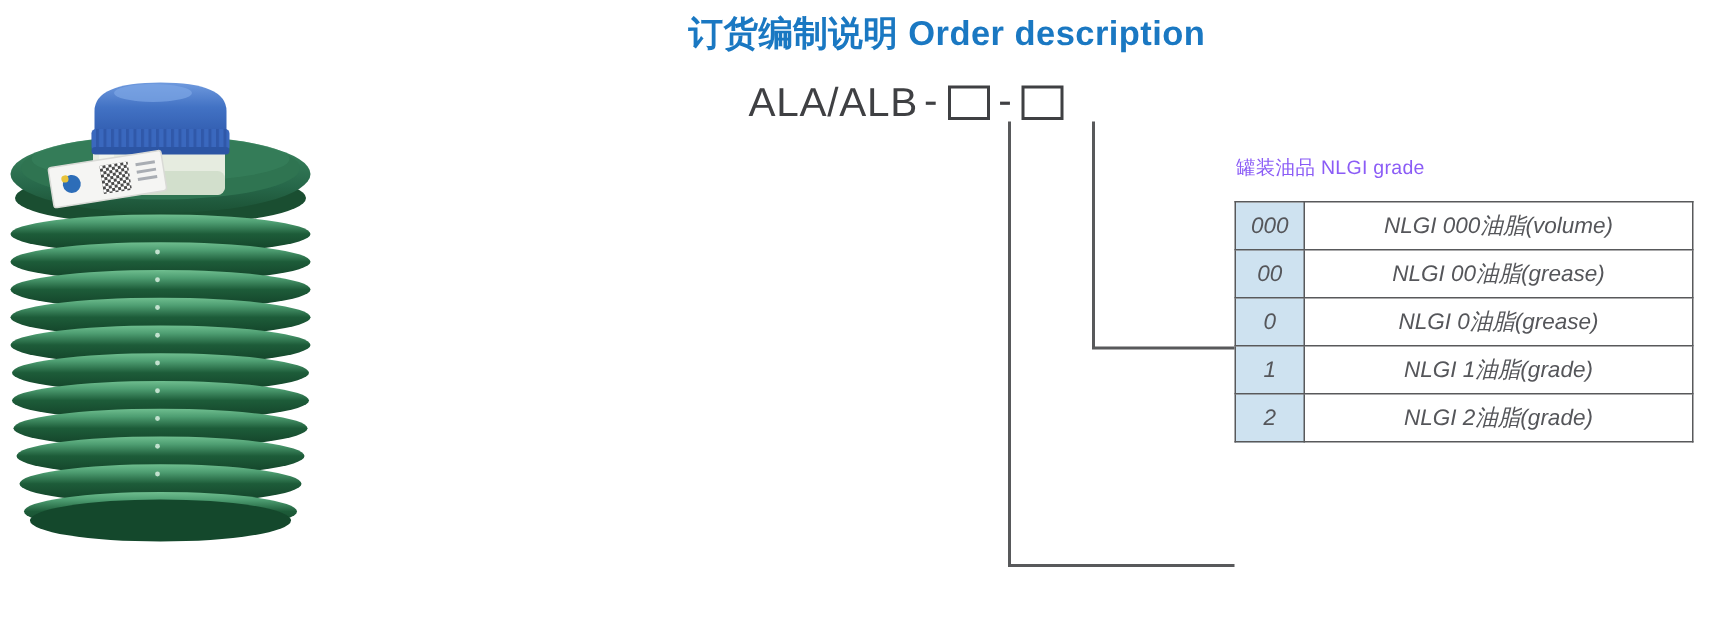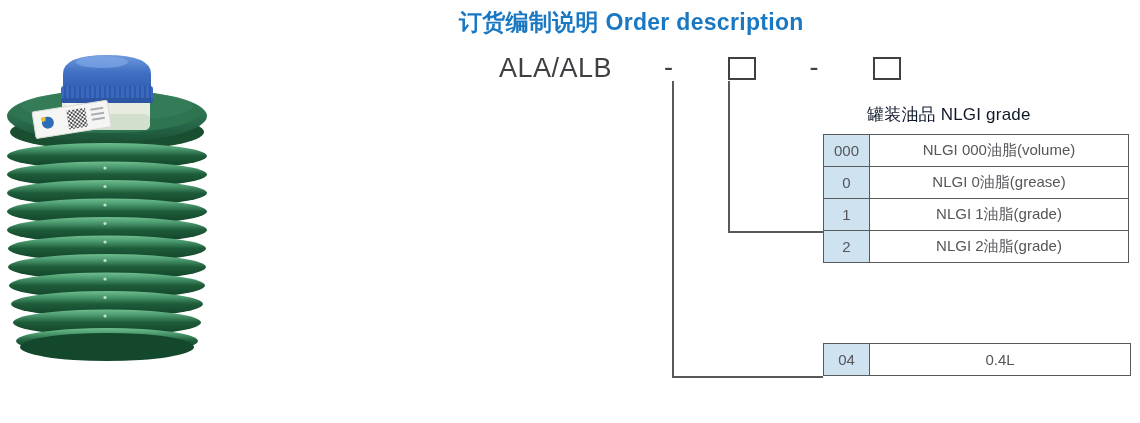--- a/index.html
+++ b/index.html
@@ -34,66 +34,65 @@
   .model-row {
     position: absolute;
     left: 499px; top: 54px;
     height: 28px;
     display: flex;
     align-items: center;
     font-size: 27px;
     color: #3f4043;
     letter-spacing: 0.5px;
     white-space: nowrap;
-    gap: 48px;
   }
   .model-row .dash { margin: 0 4px 2px 4px; font-weight: 400; }
   .ph-box {
     display: inline-block;
     width: 24px; height: 19px;
     border: 2px solid #3f4043;
     background: #ffffff;
     margin: 0 2px;
   }
 
   
   .line { position: absolute; background: #58595b; }
   .vline-volume { left: 672px; top: 81px; width: 1.5px; height: 296px; }
   .hline-volume { left: 672px; top: 376px; width: 151px; height: 1.5px; }
   .vline-grade  { left: 728px; top: 81px; width: 1.5px; height: 151px; }
   .hline-grade  { left: 728px; top: 231px; width: 95px;  height: 1.5px; }
 
   
   .tbl-title {
     position: absolute;
-    font-size: 17px;
-    color: #0f172a;
+    font-size: 13px;
+    color: #8b5cf6;
     letter-spacing: 0.2px;
     white-space: nowrap;
-    margin-left: 43px;
   }
   .tbl-title.grade  { left: 824px; top: 103px; }
   .tbl-title.volume { left: 824px; top: 315px; }
 
   table.spec {
     position: absolute;
     border-collapse: collapse;
     table-layout: fixed;
     font-size: 15px;
     color: #55565a;
   }
   table.spec.grade  { left: 823px; top: 134px; width: 306px; }
   table.spec.volume { left: 823px; top: 343px; width: 308px; }
   table.spec td {
     border: 1.5px solid #58595b;
     text-align: center;
     vertical-align: middle;
     padding: 0;
     height: 31px;
     background: #ffffff;
+    font-style: italic;
   }
   table.spec td.code {
     width: 45px;
     background: #cee2f0;
   }
 </style>
 </head>
 <body>
 
 <div class="canvas">
@@ -204,36 +203,36 @@
   <div class="line hline-grade"></div>
 
   <div class="tbl-title grade">罐装油品 NLGI grade</div>
   <table class="spec grade">
     <tbody>
       <tr>
         <td class="code">000</td>
         <td>NLGI 000油脂(volume)</td>
       </tr>
       <tr>
+        <td class="code">00</td>
+        <td>NLGI 00油脂(grease)</td>
+      </tr>
+      <tr>
         <td class="code">0</td>
         <td>NLGI 0油脂(grease)</td>
       </tr>
       <tr>
         <td class="code">1</td>
         <td>NLGI 1油脂(grade)</td>
       </tr>
       <tr>
         <td class="code">2</td>
         <td>NLGI 2油脂(grade)</td>
       </tr>
     </tbody>
   </table>
 
   <table class="spec volume">
     <tbody>
-      <tr>
-        <td class="code">04</td>
-        <td>0.4L</td>
-      </tr>
     </tbody>
   </table>
 
 </div>
 
 </body></html>

